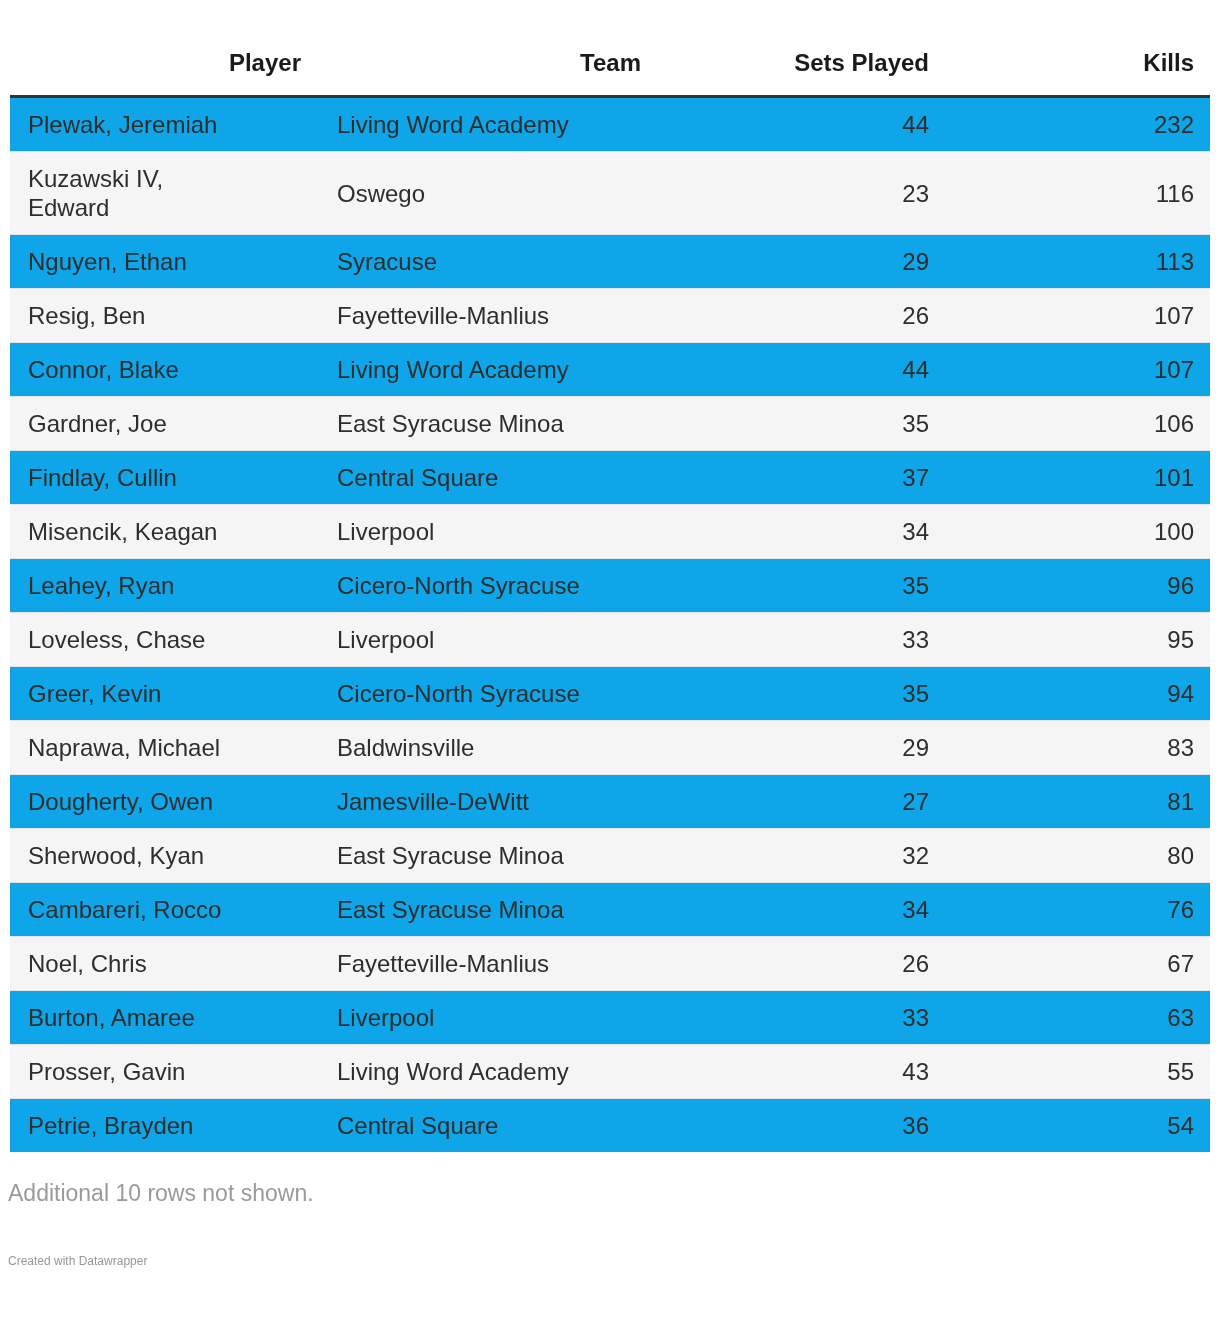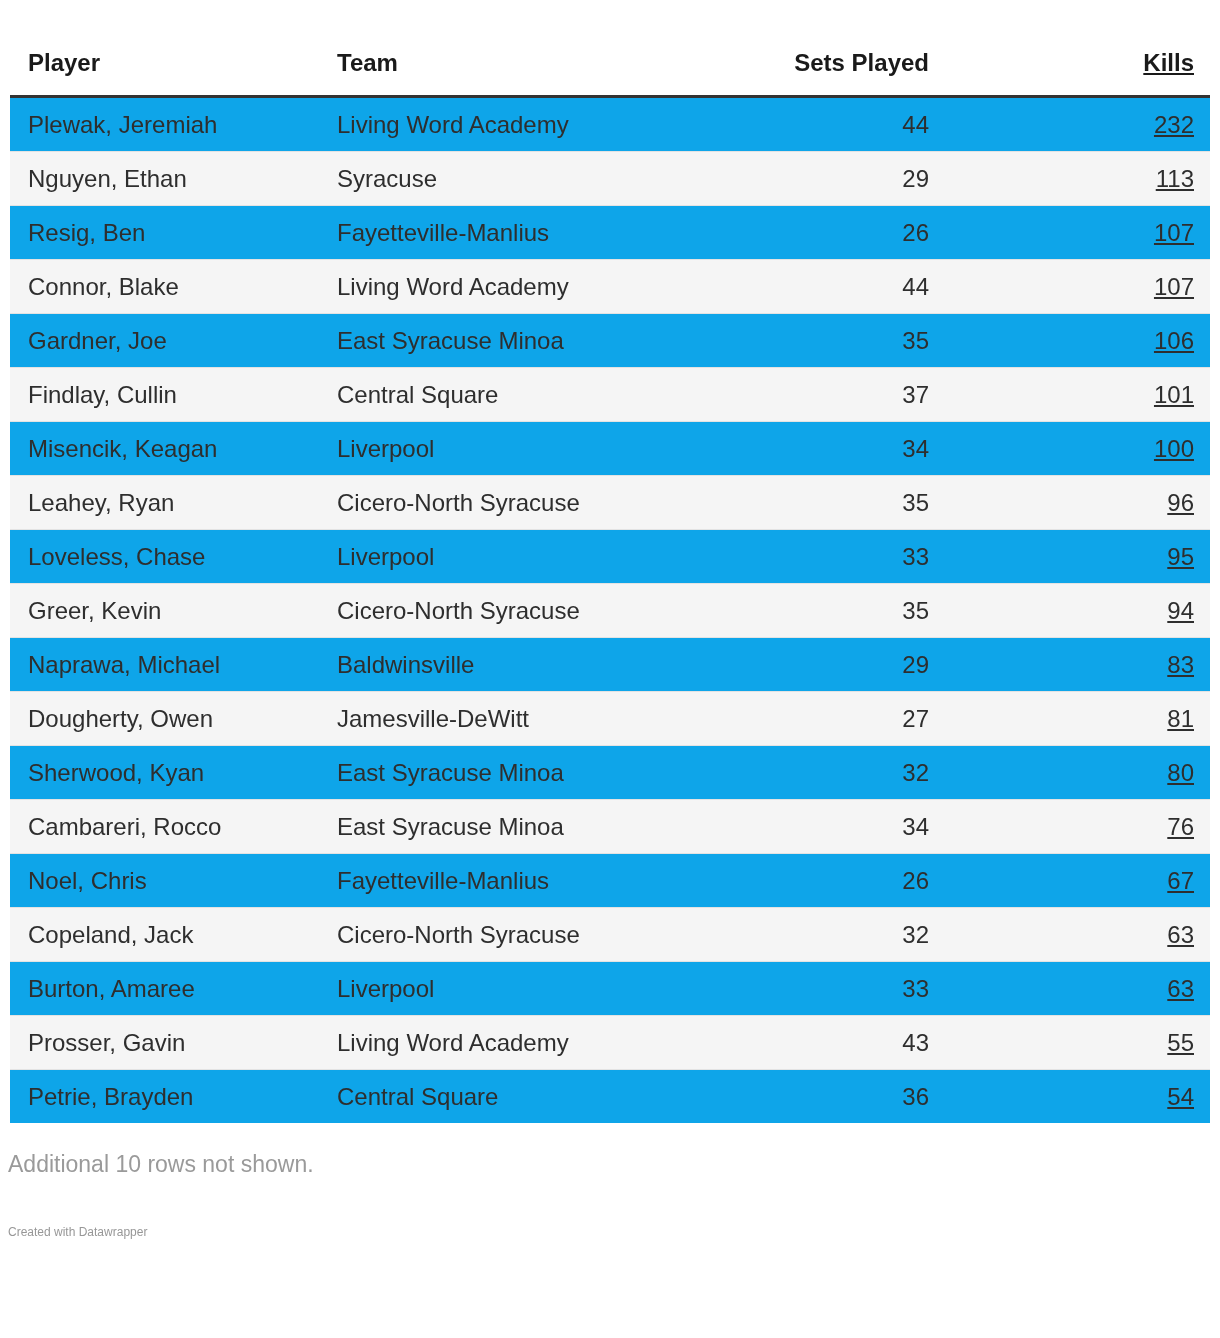--- a/index.html
+++ b/index.html
@@ -19,38 +19,38 @@
   }
   table.stats {
     width: 1200px;
     border-collapse: collapse;
     table-layout: fixed;
   }
   table.stats th {
     font-size: 24px;
     font-weight: 700;
     color: #1a1a1a;
-    text-align: left;
+    text-align: right;
     padding: 12px 18px 18px 18px;
     border-bottom: 3px solid #333333;
     line-height: 29px;
     vertical-align: bottom;
   }
   table.stats td {
     font-size: 24px;
     color: #2e2e2e;
     padding: 12px 18px;
     line-height: 29px;
     vertical-align: middle;
     overflow: hidden;
   }
   table.stats th.num,
   table.stats td.num { text-align: right; }
   table.stats th.c3,
-  table.stats td.c3 { padding-right: 16px; text-decoration: underline; }
+  table.stats td.c3 { padding-right: 16px; }
   table.stats td.c0 { white-space: pre-line; }
   table.stats tbody tr { border-top: 1px solid #e3e3e3; background: #0ea5e9; }
   table.stats tbody tr:first-child { border-top: none; }
   table.stats tbody tr:nth-child(even) { background: #f5f5f5; }
   .note {
     margin: 28px 0 0 -2px;
     font-size: 23px;
     line-height: 27px;
     color: #9a9a9a;
   }
@@ -82,20 +82,27 @@
       </tr>
     </thead>
     <tbody>
         <tr>
           <td class="c0">Plewak, Jeremiah</td>
           <td class="c1">Living Word Academy</td>
           <td class="c2 num">44</td>
           <td class="c3 num">232</td>
         </tr>
         <tr>
+          <td class="c0">Kuzawski IV,
+Edward</td>
+          <td class="c1">Oswego</td>
+          <td class="c2 num">23</td>
+          <td class="c3 num">116</td>
+        </tr>
+        <tr>
           <td class="c0">Nguyen, Ethan</td>
           <td class="c1">Syracuse</td>
           <td class="c2 num">29</td>
           <td class="c3 num">113</td>
         </tr>
         <tr>
           <td class="c0">Resig, Ben</td>
           <td class="c1">Fayetteville-Manlius</td>
           <td class="c2 num">26</td>
           <td class="c3 num">107</td>
@@ -166,26 +173,20 @@
           <td class="c2 num">34</td>
           <td class="c3 num">76</td>
         </tr>
         <tr>
           <td class="c0">Noel, Chris</td>
           <td class="c1">Fayetteville-Manlius</td>
           <td class="c2 num">26</td>
           <td class="c3 num">67</td>
         </tr>
         <tr>
-          <td class="c0">Copeland, Jack</td>
-          <td class="c1">Cicero-North Syracuse</td>
-          <td class="c2 num">32</td>
-          <td class="c3 num">63</td>
-        </tr>
-        <tr>
           <td class="c0">Burton, Amaree</td>
           <td class="c1">Liverpool</td>
           <td class="c2 num">33</td>
           <td class="c3 num">63</td>
         </tr>
         <tr>
           <td class="c0">Prosser, Gavin</td>
           <td class="c1">Living Word Academy</td>
           <td class="c2 num">43</td>
           <td class="c3 num">55</td>

